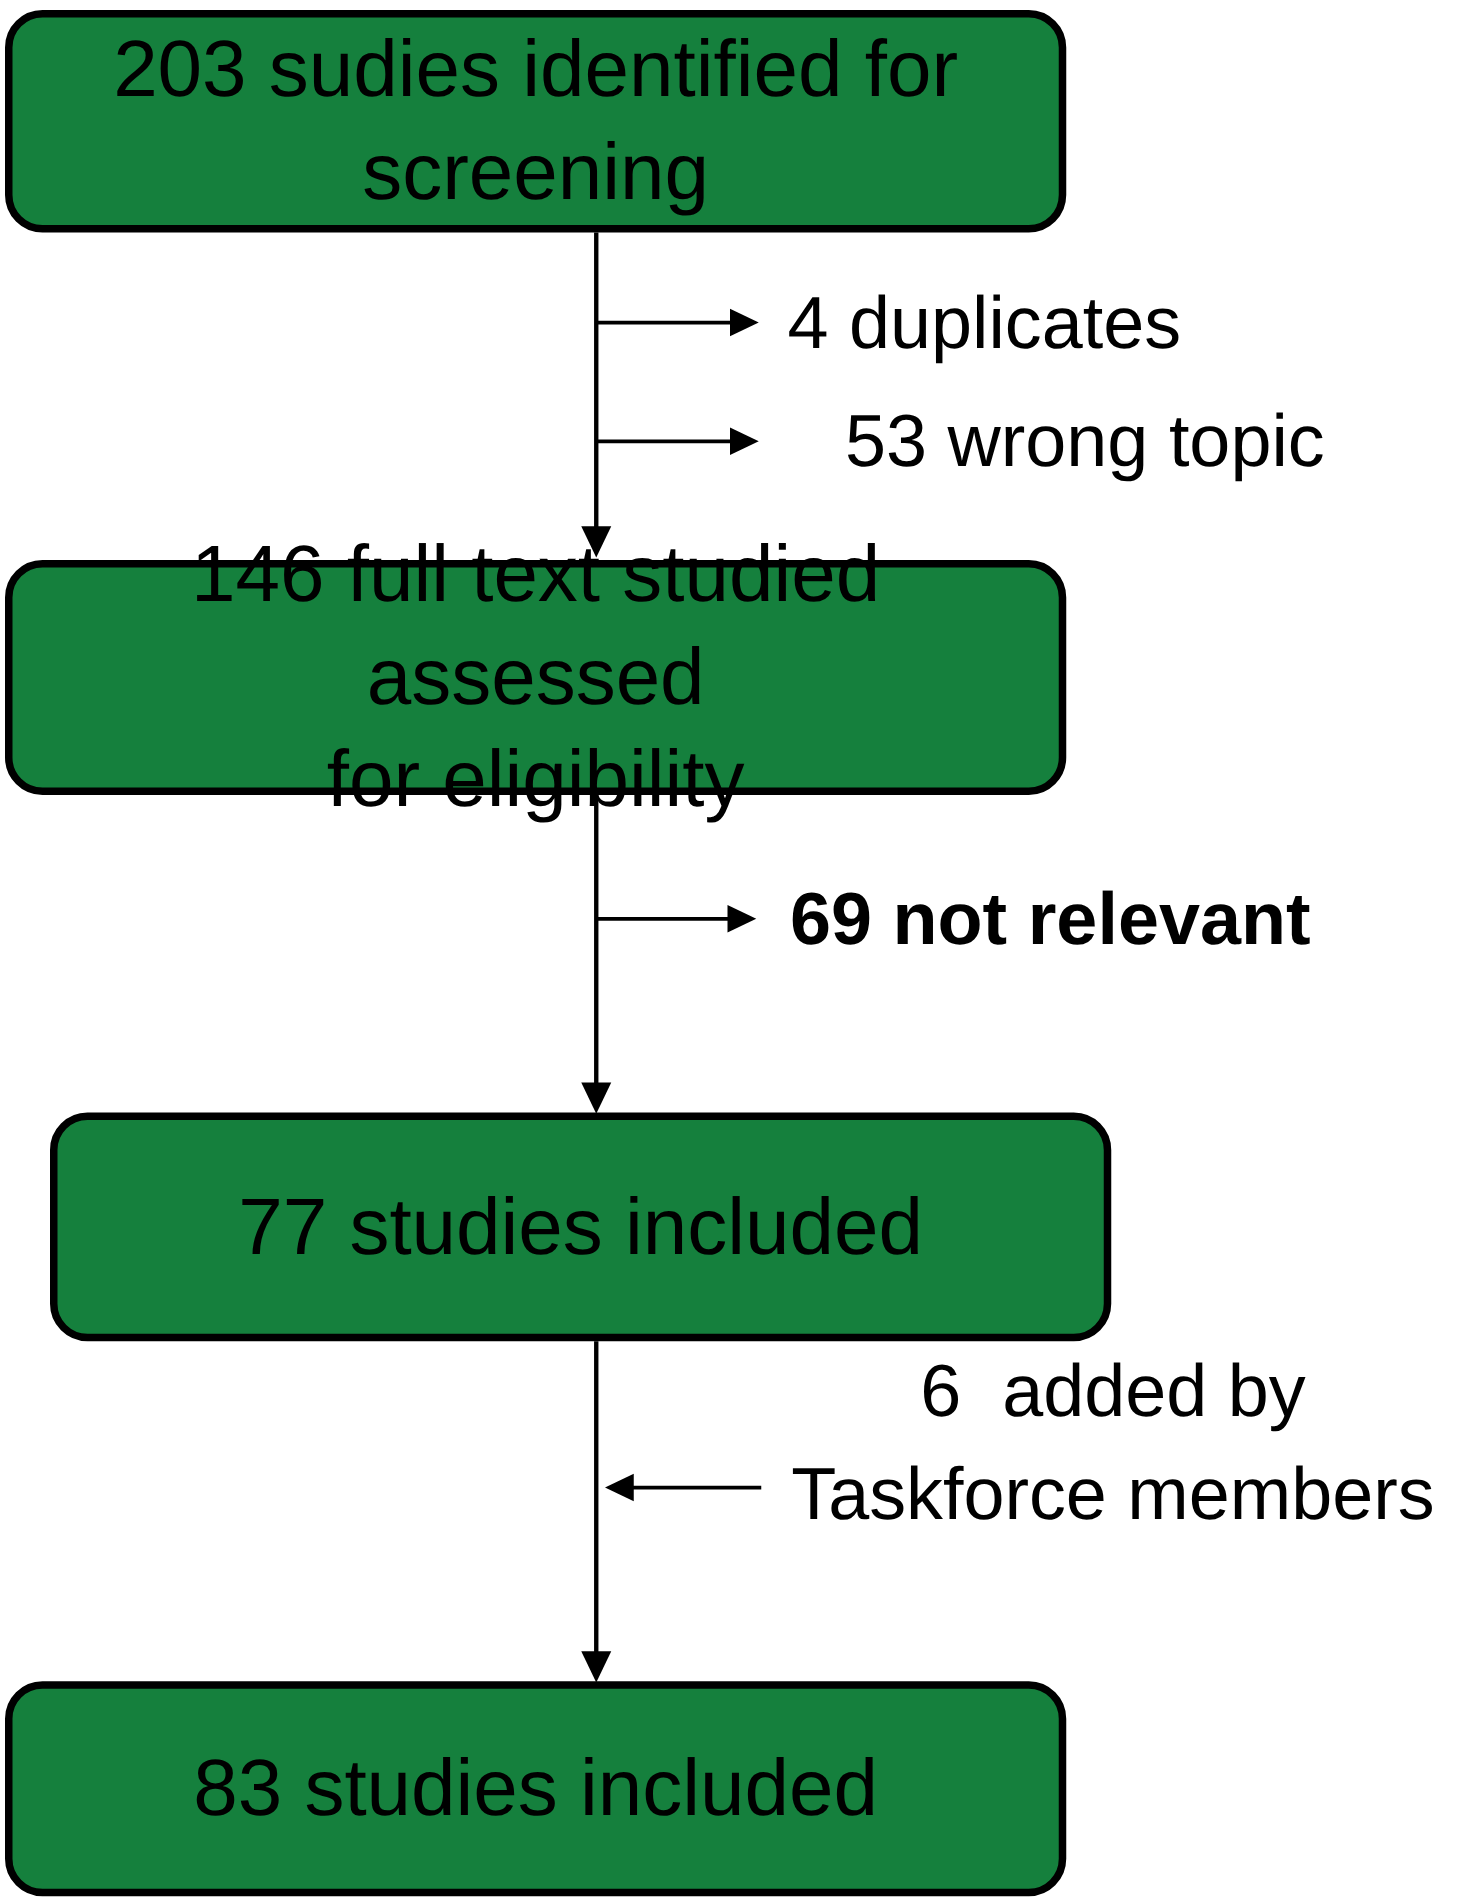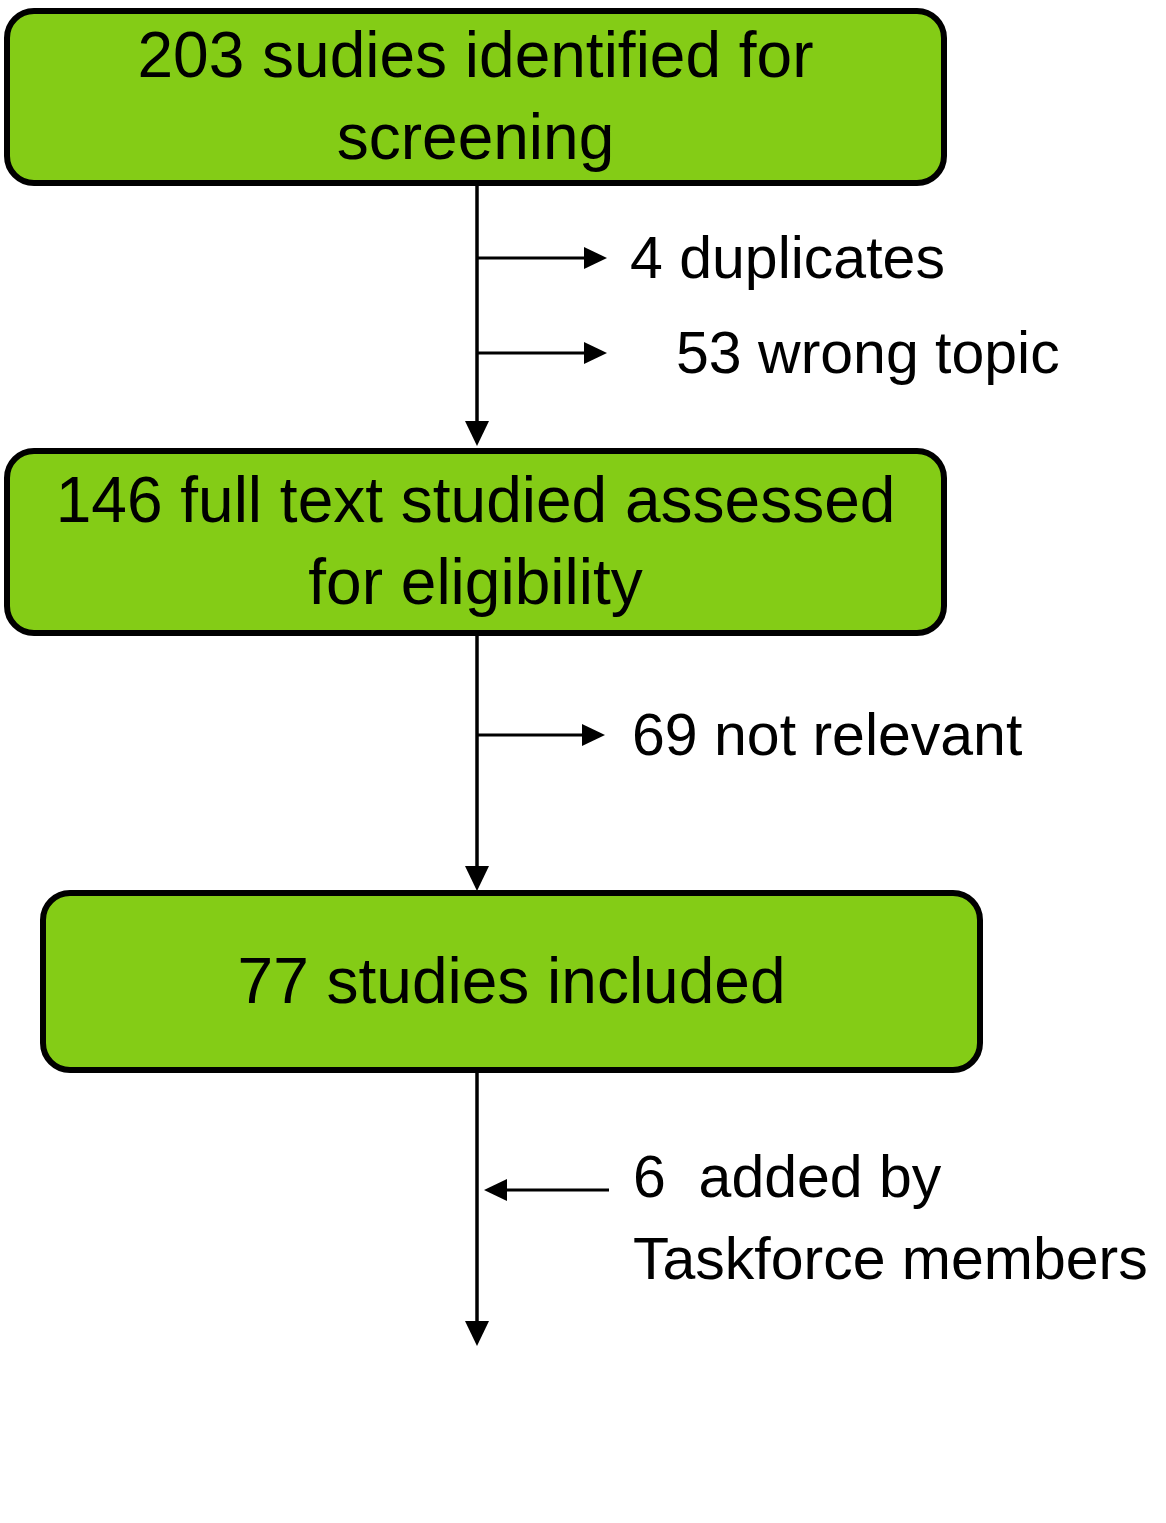--- a/index.html
+++ b/index.html
@@ -12,25 +12,25 @@
     width: 1166px;
     height: 1523px;
     background: #ffffff;
     overflow: hidden;
     font-family: "Liberation Sans", sans-serif;
     color: #000000;
   }
   .flow-box {
     position: absolute;
     left: 4px;
-    width: 943px;
+    width: 849px;
     box-sizing: border-box;
     border: 6px solid #000000;
     border-radius: 30px;
-    background: #84cc16;
+    background: #15803d;
     display: flex;
     align-items: center;
     justify-content: center;
     z-index: 2;
   }
   .box-label {
     font-size: 64px;
     line-height: 1.28;
     text-align: center;
     white-space: pre-wrap;
@@ -44,22 +44,22 @@
   .side-label {
     position: absolute;
     font-size: 59px;
     line-height: 82px;
     white-space: pre-wrap;
     color: #000000;
     z-index: 2;
   }
   #label-duplicates   { left: 630px; top: 217px;  }
   #label-wrong-topic  { left: 632px; top: 312px; margin-left: 44px;  }
-  #label-not-relevant { left: 632px; top: 694px;  }
-  #label-added        { left: 633px; top: 1136px; }
+  #label-not-relevant { left: 632px; top: 694px; font-weight: bold;  }
+  #label-added        { left: 633px; top: 1072px; text-align: center; }
 
   #connector-overlay {
     position: absolute;
     left: 0;
     top: 0;
     width: 1166px;
     height: 1523px;
     z-index: 1;
     pointer-events: none;
   }
@@ -123,20 +123,23 @@
 
   <div class="flow-box" id="box-fulltext">
     <span class="box-label">146 full text studied assessed
 for eligibility</span>
   </div>
 
   <div class="flow-box" id="box-included77">
     <span class="box-label">77 studies included</span>
   </div>
 
+  <div class="flow-box" id="box-included83">
+    <span class="box-label">83 studies included</span>
+  </div>
 
   <div class="side-label" id="label-duplicates">4 duplicates</div>
 
   <div class="side-label" id="label-wrong-topic">53 wrong topic</div>
 
   <div class="side-label" id="label-not-relevant">69 not relevant</div>
 
   <div class="side-label" id="label-added">6  added by
 Taskforce members</div>
 

